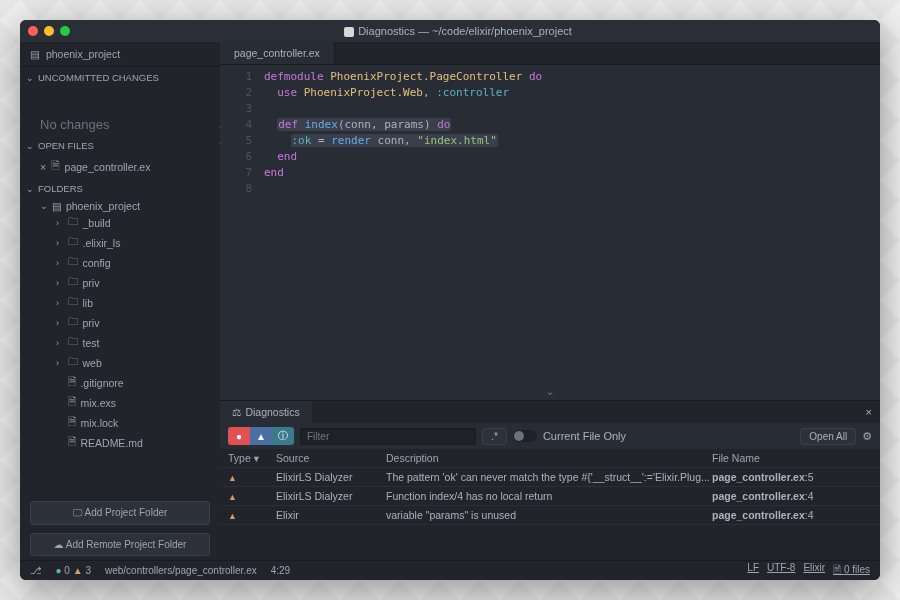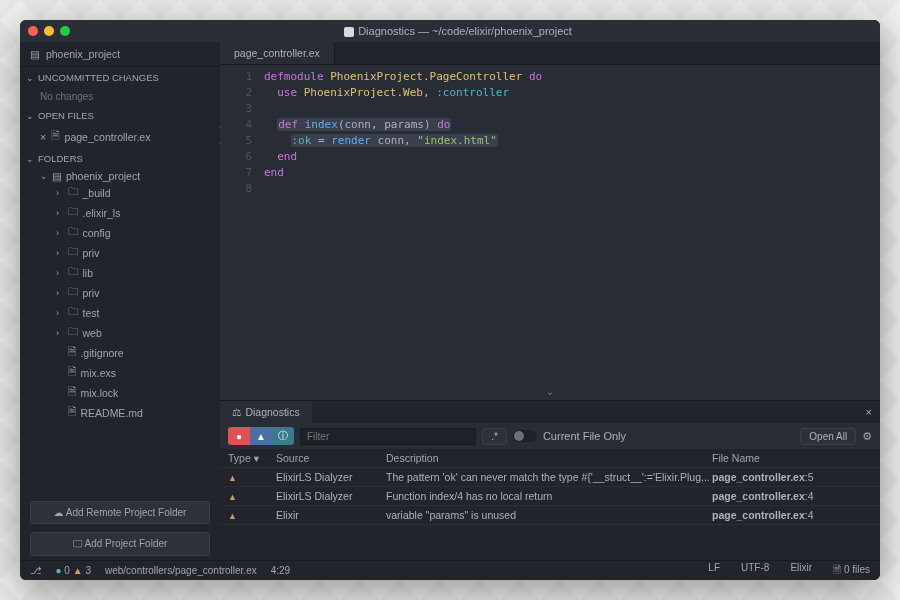--- a/index.html
+++ b/index.html
@@ -111,25 +111,25 @@
 .col-type { width: 48px; }
 .col-src { width: 110px; }
 .col-desc { flex: 1; overflow: hidden; text-overflow: ellipsis; white-space: nowrap; }
 .col-file { width: 160px; white-space: nowrap; overflow: hidden; text-overflow: ellipsis; }
 .warn-tri { color: #d19a66; font-size: 9px; }
 .statusbar {
   height: 20px; background: #21252b; border-top: 1px solid #181a1f;
   display: flex; align-items: center; padding: 0 10px;
   font-size: 10px; color: #9da5b4; gap: 14px;
 }
-.statusbar .right { margin-left: auto; display: flex; gap: 21px; }
+.statusbar .right { margin-left: auto; display: flex; gap: 8px; text-decoration: underline; }
 .err-badge { color: #d19a66; }
 .ok-badge { color: #56b6c2; }
 .close-x { margin-left: auto; cursor: pointer; padding: 4px 8px; }
-.no-changes { padding: 3px 20px; color: #6b717d; font-size: 10px; }
+.no-changes { padding: 3px 20px; color: #6b717d; font-size: 13px; margin-top: 26px; }
 </style>
 </head>
 <body>
 
 <div class="window">
   <div class="titlebar">
     <div class="traffic">
       <div class="tl r"></div>
       <div class="tl y"></div>
       <div class="tl g"></div>
@@ -229,26 +229,26 @@
           </div>
           <div class="tree-item indent2">
             <span class="chev"></span>
             <span>🗎</span>
             <span>README.md</span>
           </div>
         </div>
 
       <div style="flex:1"></div>
       <div class="add-btn">
+        <span>🖵</span>
+        <span>Add Project Folder</span>
+      </div>
+      <div class="add-btn">
         <span>☁</span>
         <span>Add Remote Project Folder</span>
-      </div>
-      <div class="add-btn">
-        <span>🖵</span>
-        <span>Add Project Folder</span>
       </div>
     </div>
 
     <div class="editor-area">
       <div class="tabbar">
         <div class="tab">page_controller.ex</div>
       </div>
       <div class="code-area">
         <div class="gutter">
           <div class="ln">1</div>

